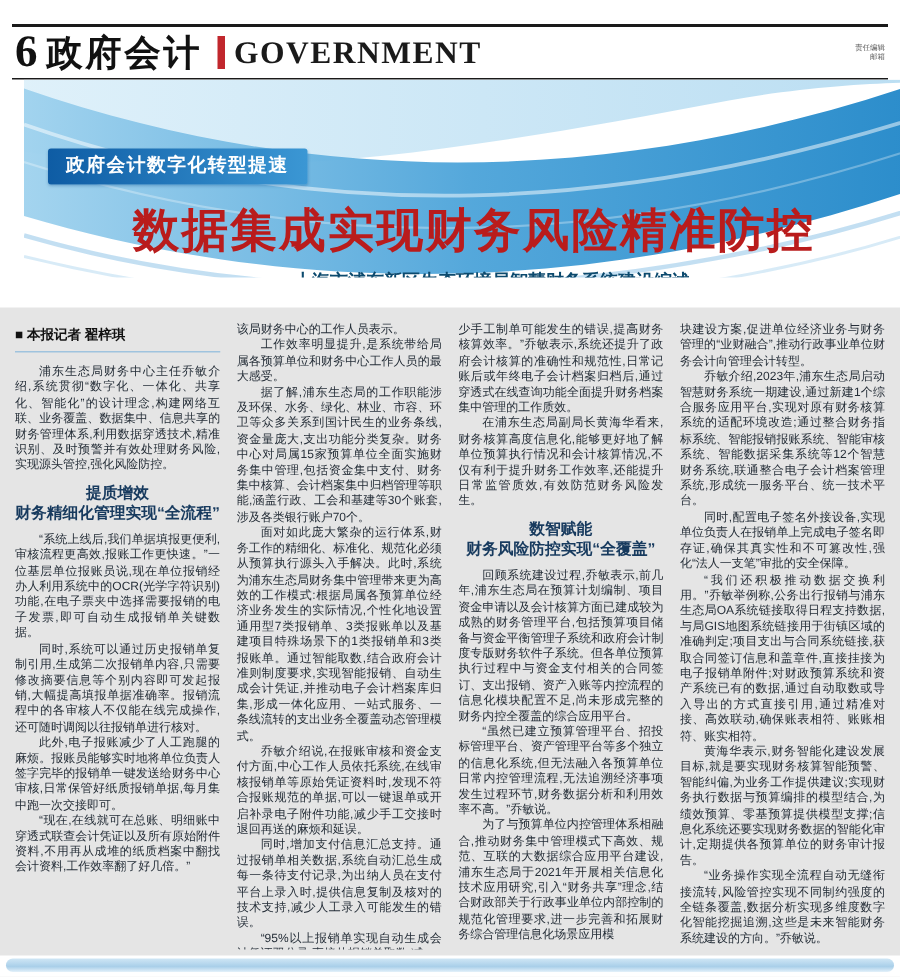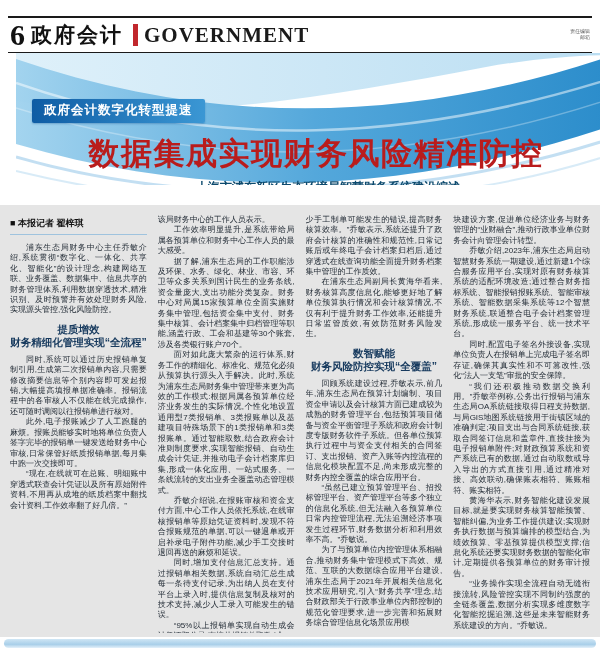--- a/index.html
+++ b/index.html
@@ -3,21 +3,21 @@
 <meta charset="utf-8">
 <style>
   html,body{margin:0;padding:0;background:#ffffff;}
   .page{position:relative;width:600px;height:651px;background:#fff;overflow:hidden;
         font-family:"Liberation Sans",sans-serif;color:#252e38;}
   .rule{position:absolute;left:8px;right:8px;border-top:2px solid #1a1a1a;}
   .rule.thin{border-top-width:1.5px;}
   .masthead{position:absolute;top:19px;left:10px;right:10px;height:32px;
             display:flex;align-items:center;}
   .pageno{font-family:"Liberation Serif",serif;font-weight:bold;font-size:30px;line-height:1;color:#111;}
-  .section-cn{font-size:21px;font-weight:bold;letter-spacing:2px;color:#111;margin-left:6px;}
+  .section-cn{font-size:24px;font-weight:bold;letter-spacing:2px;color:#111;margin-left:6px;}
   .red-bar{display:inline-block;width:5px;height:22px;background:#c1272d;margin:0 6px 0 10px;}
   .section-en{font-family:"Liberation Serif",serif;font-weight:bold;font-size:21px;letter-spacing:1px;color:#1a1a1a;}
   .mast-right{position:absolute;right:0;top:6px;text-align:right;color:#555;
               font-size:8px;line-height:1.25;transform:scale(.62);transform-origin:right center;}
   .banner{position:absolute;top:53px;left:16px;width:600px;height:132px;overflow:hidden;}
   .banner svg{position:absolute;left:0;top:0;}
   .kicker{position:absolute;left:16px;top:46px;padding:3px 12px 4px 12px;
           background:linear-gradient(90deg,#0e5ca4,#3b97d4);color:#fff;
           font-size:12.5px;font-weight:bold;letter-spacing:1px;border-radius:2px;
           box-shadow:0 1px 2px rgba(20,80,140,.35);}
@@ -87,20 +87,21 @@
 
   <div class="article">
 
     <div class="col">
       <div class="byline">■ 本报记者 翟梓琪</div>
       <p class="ind">浦东生态局财务中心主任乔敏介绍,系统贯彻“数字化、一体化、共享化、智能化”的设计理念,构建网络互联、业务覆盖、数据集中、信息共享的财务管理体系,利用数据穿透技术,精准识别、及时预警并有效处理财务风险,实现源头管控,强化风险防控。</p>
       <div class="sec-head">
         <div class="l1">提质增效</div>
         <div class="l2">财务精细化管理实现“全流程”</div>
       </div>
+      <p class="ind">“系统上线后,我们单据填报更便利,审核流程更高效,报账工作更快速。”一位基层单位报账员说,现在单位报销经办人利用系统中的OCR(光学字符识别)功能,在电子票夹中选择需要报销的电子发票,即可自动生成报销单关键数据。</p>
       <p class="ind">同时,系统可以通过历史报销单复制引用,生成第二次报销单内容,只需要修改摘要信息等个别内容即可发起报销,大幅提高填报单据准确率。报销流程中的各审核人不仅能在线完成操作,还可随时调阅以往报销单进行核对。</p>
       <p class="ind">此外,电子报账减少了人工跑腿的麻烦。报账员能够实时地将单位负责人签字完毕的报销单一键发送给财务中心审核,日常保管好纸质报销单据,每月集中跑一次交接即可。</p>
       <p class="ind">“现在,在线就可在总账、明细账中穿透式联查会计凭证以及所有原始附件资料,不用再从成堆的纸质档案中翻找会计资料,工作效率翻了好几倍。”</p>
     </div>
 
     <div class="col">
       <p>该局财务中心的工作人员表示。</p>
       <p class="ind">工作效率明显提升,是系统带给局属各预算单位和财务中心工作人员的最大感受。</p>
       <p class="ind">据了解,浦东生态局的工作职能涉及环保、水务、绿化、林业、市容、环卫等众多关系到国计民生的业务条线,资金量庞大,支出功能分类复杂。财务中心对局属15家预算单位全面实施财务集中管理,包括资金集中支付、财务集中核算、会计档案集中归档管理等职能,涵盖行政、工会和基建等30个账套,涉及各类银行账户70个。</p>
       <p class="ind">面对如此庞大繁杂的运行体系,财务工作的精细化、标准化、规范化必须从预算执行源头入手解决。此时,系统为浦东生态局财务集中管理带来更为高效的工作模式:根据局属各预算单位经济业务发生的实际情况,个性化地设置通用型7类报销单、3类报账单以及基建项目特殊场景下的1类报销单和3类报账单。通过智能取数,结合政府会计准则制度要求,实现智能报销、自动生成会计凭证,并推动电子会计档案库归集,形成一体化应用、一站式服务、一条线流转的支出业务全覆盖动态管理模式。</p>

